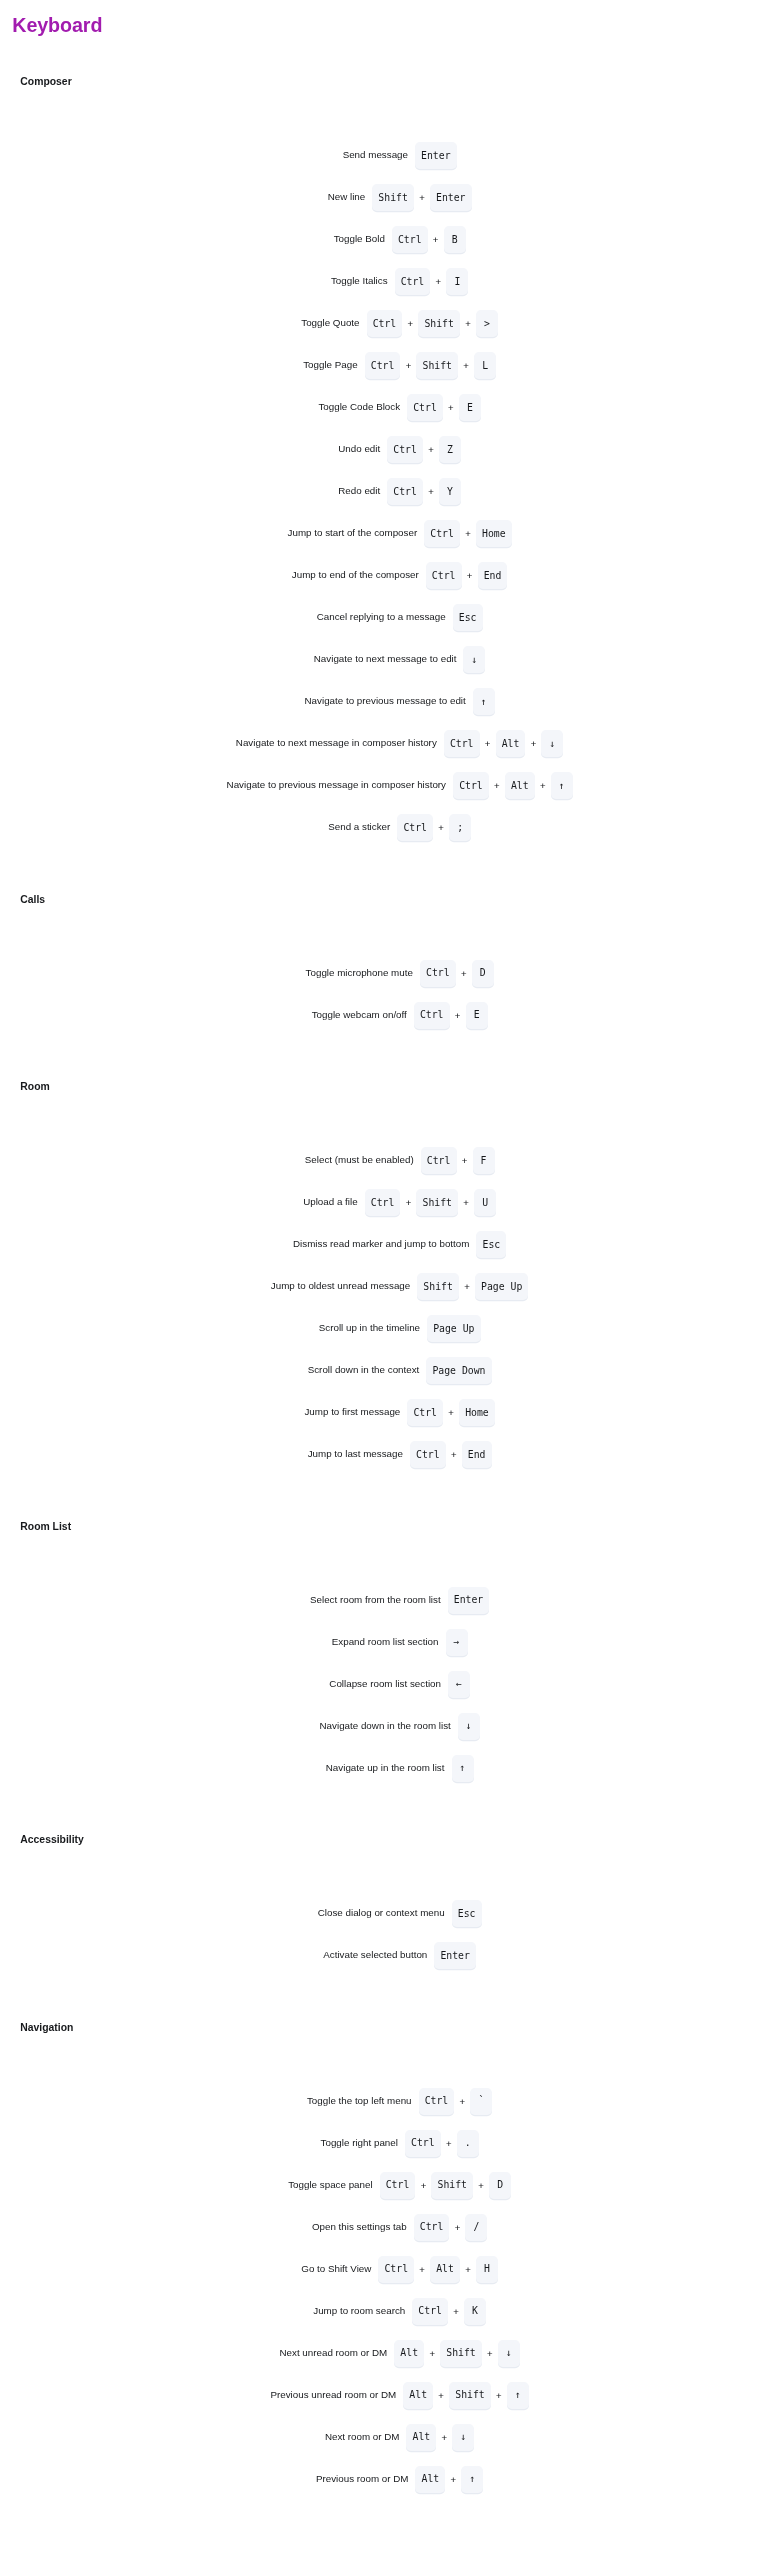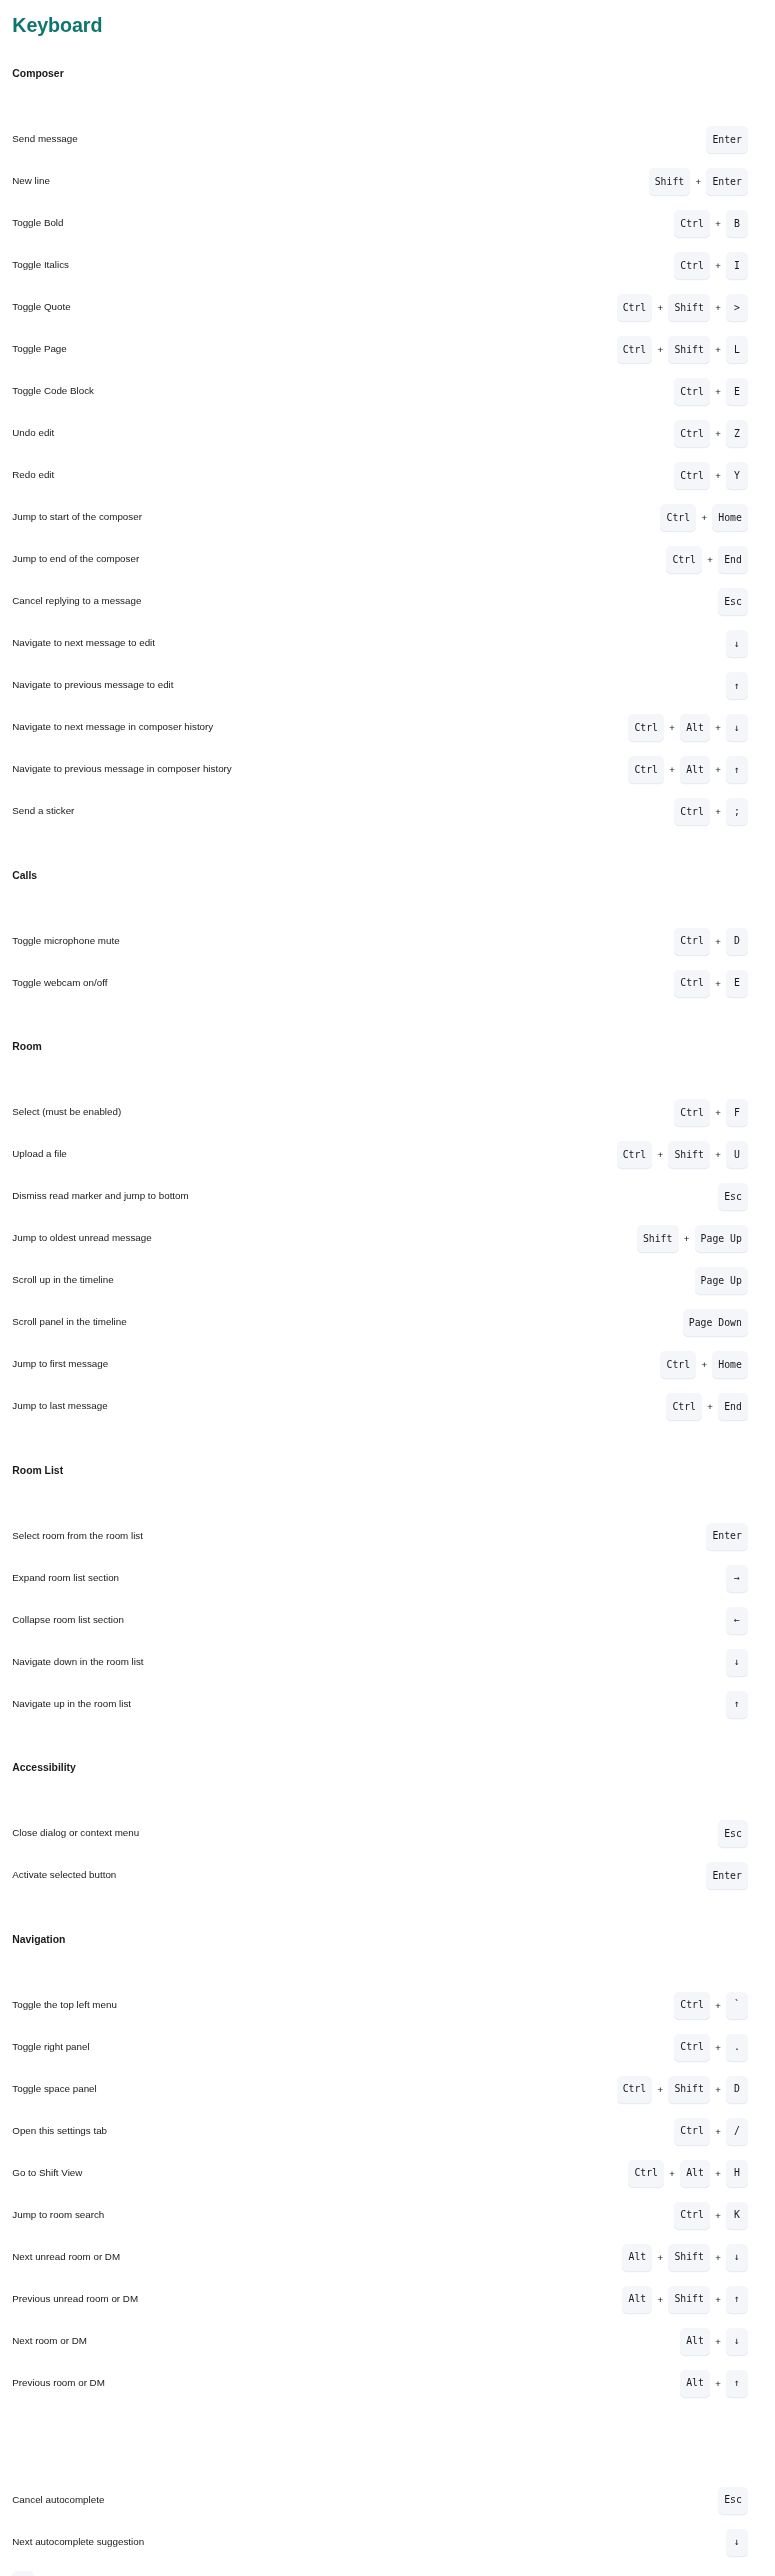--- a/index.html
+++ b/index.html
@@ -16,46 +16,47 @@
   }
   .page {
     width: 775px;
     padding: 0 27px 18.4px 12.3px;
   }
   .page-title {
     font-size: 19.7px;
     font-weight: 700;
     line-height: 1.2;
     letter-spacing: -0.1px;
-    color: #0f766e;
+    color: #a21caf;
     margin: 0;
     padding: 13.5px 0 0 0;
   }
   .section {
     margin: 0;
   }
   .section-title {
     font-size: 10.4px;
     font-weight: 700;
     line-height: 1.2;
     color: #17191c;
-    margin: 0;
+    margin: 8px;
     padding: 0;
   }
   
   .section-spacer-first { height: 31px; }
   .section-spacer { height: 37px; }
   .after-title { height: 38px; }
 
   .shortcut-row {
     display: flex;
     align-items: center;
-    justify-content: space-between;
+    justify-content: center;
     min-height: 42px;
     gap: 7px;
+    margin-left: 39px;
   }
   .shortcut-label {
     font-size: 9.8px;
     font-weight: 400;
     line-height: 1.3;
     color: #17191c;
     white-space: nowrap;
   }
   .keys {
     display: flex;
@@ -296,21 +297,21 @@
             <kbd class="kbd">Page Up</kbd>
           </div>
         </div>
         <div class="shortcut-row">
           <div class="shortcut-label">Scroll up in the timeline</div>
           <div class="keys">
             <kbd class="kbd">Page Up</kbd>
           </div>
         </div>
         <div class="shortcut-row">
-          <div class="shortcut-label">Scroll panel in the timeline</div>
+          <div class="shortcut-label">Scroll down in the context</div>
           <div class="keys">
             <kbd class="kbd">Page Down</kbd>
           </div>
         </div>
         <div class="shortcut-row">
           <div class="shortcut-label">Jump to first message</div>
           <div class="keys">
             <kbd class="kbd">Ctrl</kbd>
             <span class="kbd-plus">+</span>
             <kbd class="kbd">Home</kbd>

